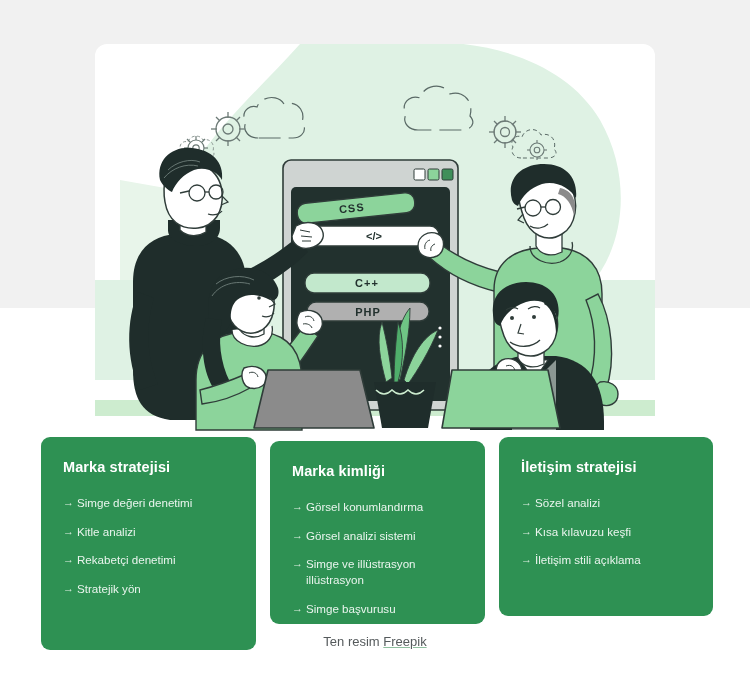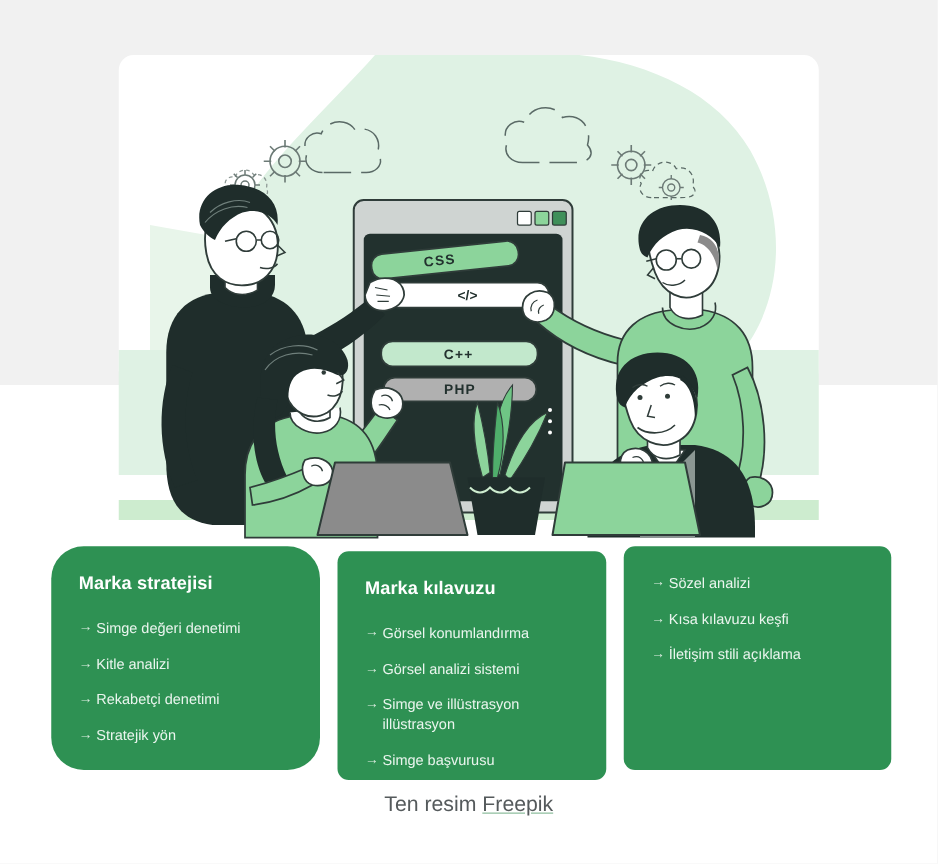--- a/index.html
+++ b/index.html
@@ -35,21 +35,21 @@
   .cards {
     position: absolute; left: 41px; top: 437px; width: 672px; height: 186px;
   }
   .card {
     position: absolute; top: 0;
     background: #2e9153;
     border-radius: 9px;
     padding: 22px 20px 18px 22px;
     color: #ffffff;
   }
-  .card-1 { left: 0px;   width: 215px; height: 179px; top: 0px; border-radius: 26px; }
+  .card-1 { left: 0px;   width: 215px; height: 213px; top: 0px; }
   .card-2 { left: 229px; width: 215px; height: 183px; top: 4px; }
   .card-3 { left: 458px; width: 214px; height: 179px; top: 0px; }
 
   .card-title {
     font-size: 14.5px; font-weight: bold; letter-spacing: .1px;
     margin-bottom: 20px; color: #ffffff;
   }
   .card-list { list-style: none; }
   .card-list li {
     display: flex; align-items: flex-start;
@@ -58,21 +58,21 @@
   }
   .bullet-arrow {
     flex: 0 0 auto; width: 14px; font-size: 11px;
     color: #d9ecdf; line-height: 1.35;
   }
   .li-text { flex: 1 1 auto; }
 
   
   .footer {
     position: absolute; left: 0; top: 634px; width: 750px;
-    text-align: center; font-size: 17px; color: #555a5c;
+    text-align: center; font-size: 13px; color: #555a5c;
   }
   .footer .credit-link {
     color: #555a5c; text-decoration: underline;
     text-decoration-color: #8fbf9f;
   }
 </style>
 </head>
 <body>
 
 <div class="page">
@@ -350,21 +350,21 @@
           <span class="li-text">Rekabetçi denetimi</span>
         </li>
         <li>
           <span class="bullet-arrow">→</span>
           <span class="li-text">Stratejik yön</span>
         </li>
       </ul>
     </div>
 
     <div class="card card-2">
-      <div class="card-title">Marka kılavuzu</div>
+      <div class="card-title">Marka kimliği</div>
       <ul class="card-list">
         <li>
           <span class="bullet-arrow">→</span>
           <span class="li-text">Görsel konumlandırma</span>
         </li>
         <li>
           <span class="bullet-arrow">→</span>
           <span class="li-text">Görsel analizi sistemi</span>
         </li>
         <li>
@@ -372,20 +372,21 @@
           <span class="li-text">Simge ve illüstrasyon illüstrasyon</span>
         </li>
         <li>
           <span class="bullet-arrow">→</span>
           <span class="li-text">Simge başvurusu</span>
         </li>
       </ul>
     </div>
 
     <div class="card card-3">
+      <div class="card-title">İletişim stratejisi</div>
       <ul class="card-list">
         <li>
           <span class="bullet-arrow">→</span>
           <span class="li-text">Sözel analizi</span>
         </li>
         <li>
           <span class="bullet-arrow">→</span>
           <span class="li-text">Kısa kılavuzu keşfi</span>
         </li>
         <li>

